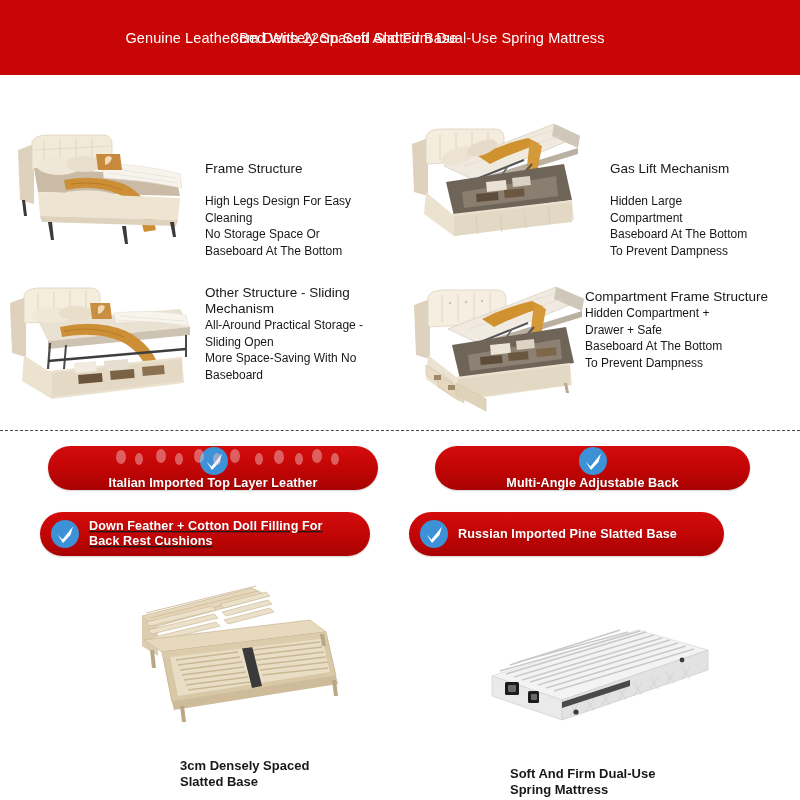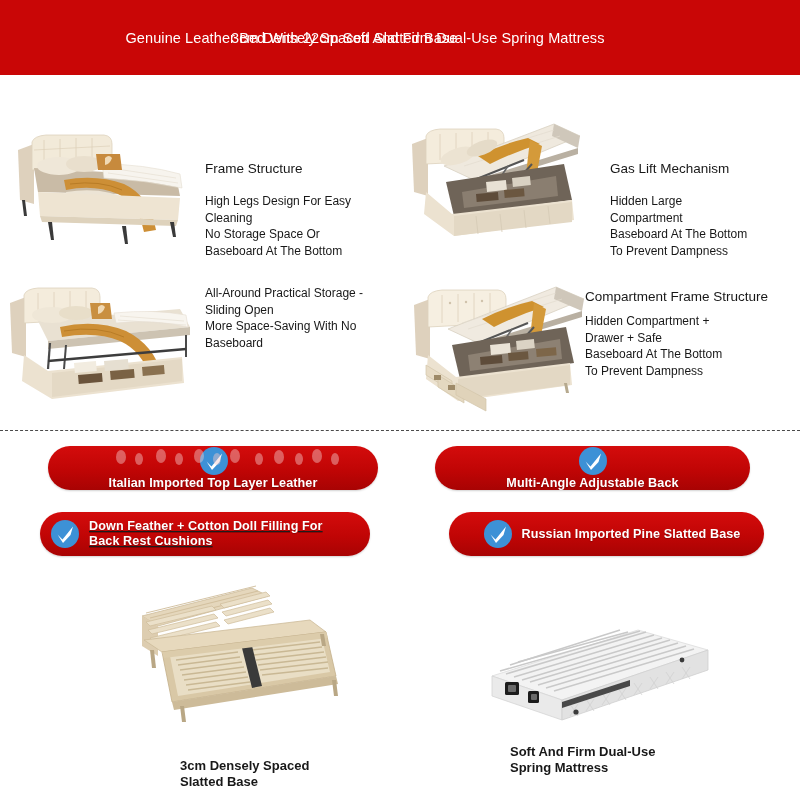--- a/index.html
+++ b/index.html
@@ -84,21 +84,21 @@
     line-height: 16.5px;
     white-space: pre-line;
   }
   .feature.q1 .feature-text { top: 61px; }
   .feature.q1 .feature-body { margin-top: 16px; }
   .feature.q2 .feature-text { top: 61px; left: 210px; width: 195px;}
   .feature.q2 .feature-body { margin-top: 16px; }
   .feature.q3 .feature-text { top: 20px; }
   .feature.q3 .feature-body { }
   .feature.q4 .feature-text { top: 24px; left: 185px; width: 215px;}
-  .feature.q4 .feature-body { margin-top: 8px; }
+  .feature.q4 .feature-body { margin-top: 0; }
 
   
   .bed-svg { display: block; width: 200px; height: 150px; }
 
   
   .divider {
     position: absolute;
     left: 0; top: 430px;
     width: 800px;
     height: 1px;
@@ -118,21 +118,21 @@
     border-radius: 22px;
     background: linear-gradient(180deg, #d40c0c 0%, #c00505 55%, #a80303 100%);
     box-shadow: 0 1px 2px rgba(0,0,0,.18);
     display: flex;
     align-items: center;
     overflow: hidden;
   }
   .badge.b1 { left: 48px;  top: 0;  width: 330px; flex-direction: column; }
   .badge.b2 { left: 435px; top: 0;  width: 315px; flex-direction: column; }
   .badge.b3 { left: 40px;  top: 66px; width: 330px; text-decoration: underline; }
-  .badge.b4 { left: 449px; top: 66px; width: 315px; justify-content: center; }
+  .badge.b4 { left: 409px; top: 66px; width: 315px; }
 
   .badge-check {
     flex: 0 0 auto;
     width: 30px;
     height: 30px;
     margin-left: 10px;
     margin-right: 9px;
   }
   .badge-label {
     font-size: 12.6px;
@@ -164,21 +164,21 @@
   .combo-item.right { left: 470px; top: 40px; width: 300px; }
 
   .combo-caption {
     font-size: 13px;
     color: #181818;
     line-height: 16px;
     white-space: pre-line;
     font-weight: bold;
   }
   .combo-item.left .combo-caption  { margin-left: 60px; margin-top: 4px; }
-  .combo-item.right .combo-caption { margin-left: 40px; }
+  .combo-item.right .combo-caption { margin-left: 40px; margin-top: 22px; }
 </style>
 </head>
 <body>
 
 <div class="header-banner">
   <div class="header-title-wrap">
     <div class="header-title t1">Genuine Leather Bed With 22cm Soft And Firm Dual-Use Spring Mattress</div>
     <div class="header-title t2">3cm Densely Spaced Slatted Base</div>
   </div>
 </div>
@@ -307,20 +307,22 @@
         <path d="M48 104 L178 90 L178 112 L48 128 Z" fill="#e4d9c5"></path>
 
         <rect x="70" y="94" width="22" height="10" fill="#f2ece0" transform="rotate(-5 70 94)"></rect>
         <rect x="100" y="92" width="24" height="10" fill="#e6dfd1" transform="rotate(-5 100 92)"></rect>
         <rect x="74" y="106" width="24" height="9" fill="#6b543c" transform="rotate(-5 74 106)"></rect>
         <rect x="106" y="102" width="24" height="9" fill="#7a6244" transform="rotate(-5 106 102)"></rect>
         <rect x="138" y="98" width="22" height="9" fill="#8a7150" transform="rotate(-5 138 98)"></rect>
       </svg>
     </div>
     <div class="feature-text">
+      <div class="feature-heading">Other Structure - Sliding
+Mechanism</div>
       <div class="feature-body">All-Around Practical Storage -
 Sliding Open
 More Space-Saving With No
 Baseboard</div>
     </div>
   </div>
 
   <div class="feature q4">
     <div class="feature-photo">
       <svg class="bed-svg" viewBox="0 0 200 150" xmlns="http://www.w3.org/2000/svg">

